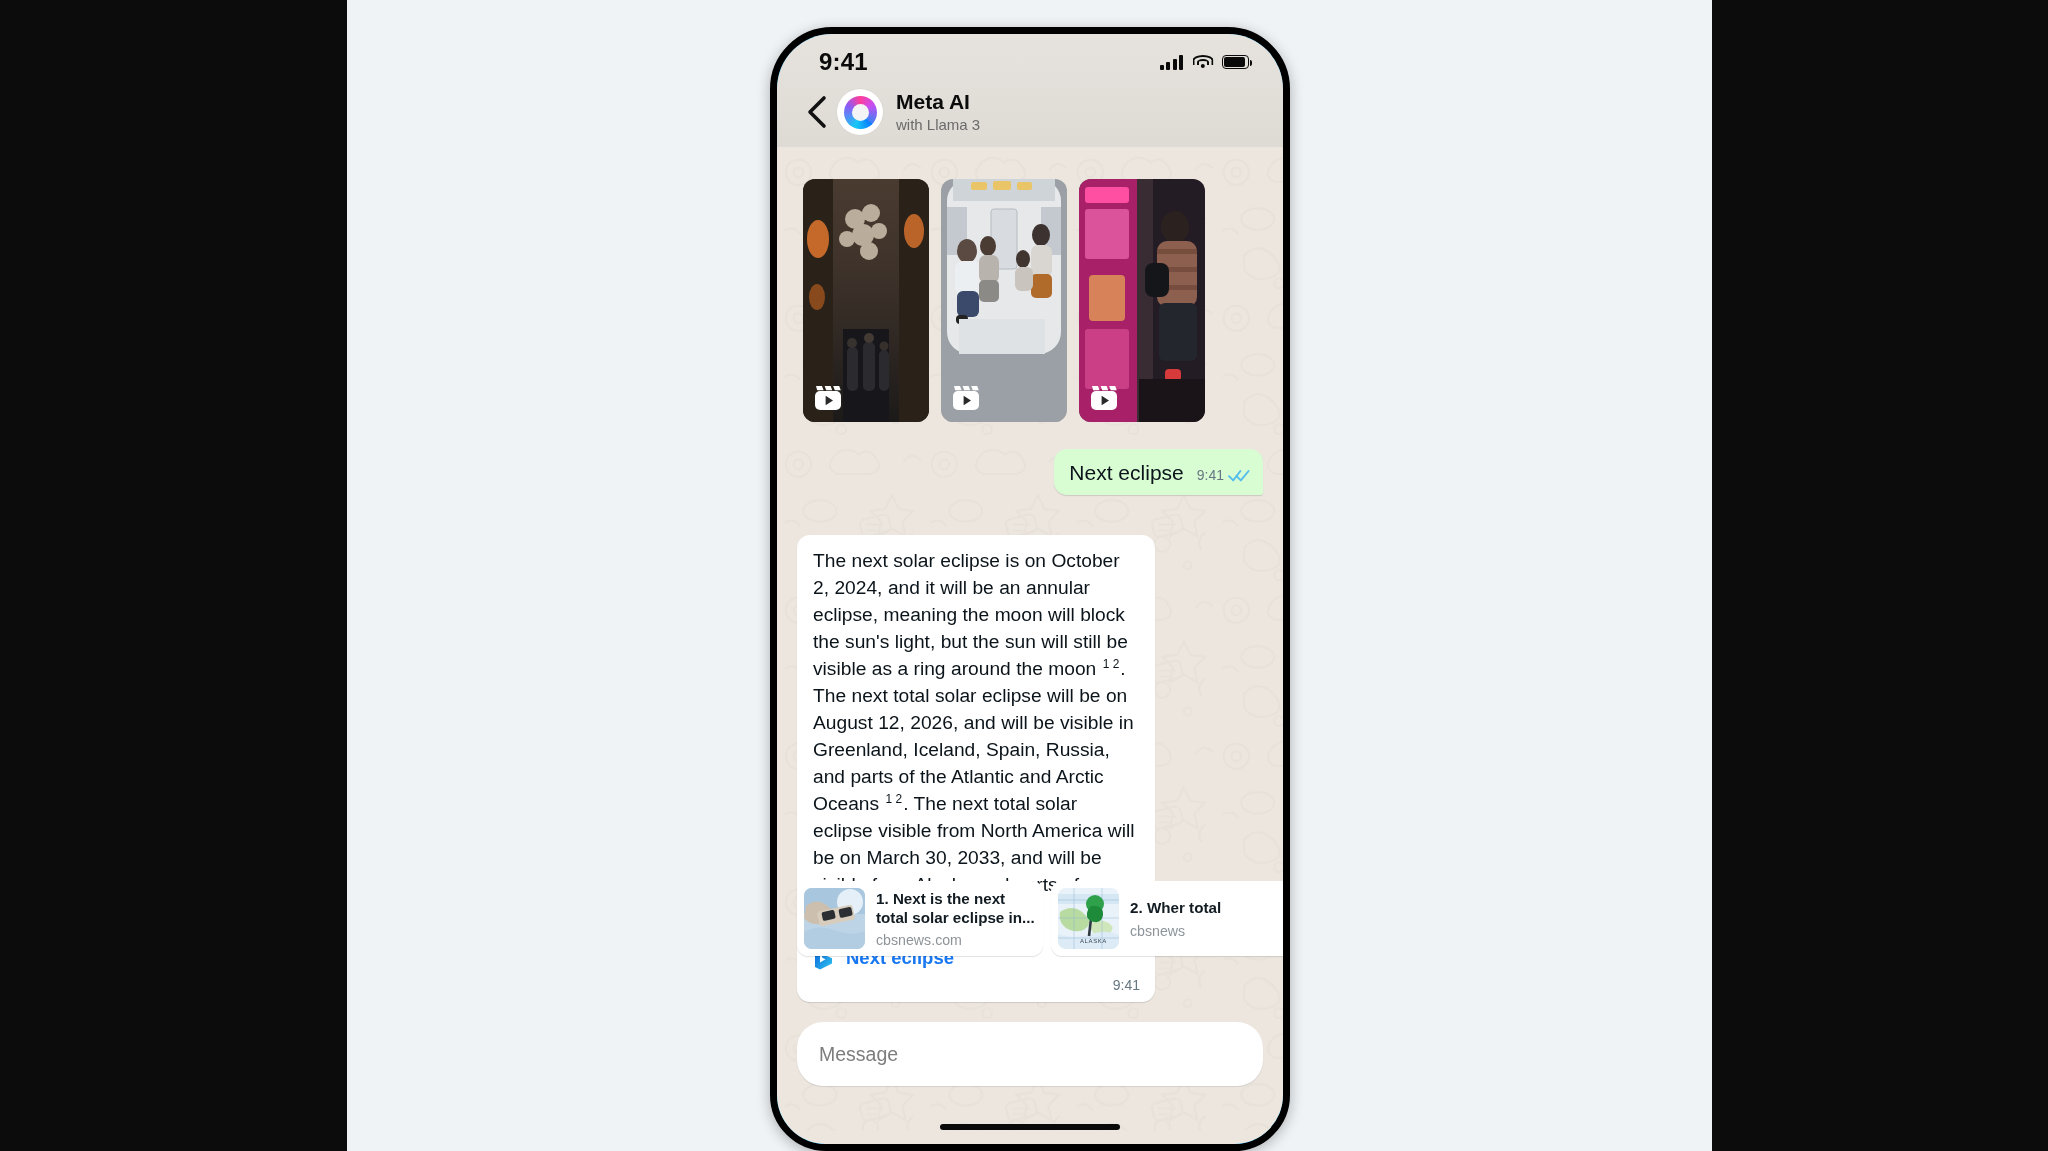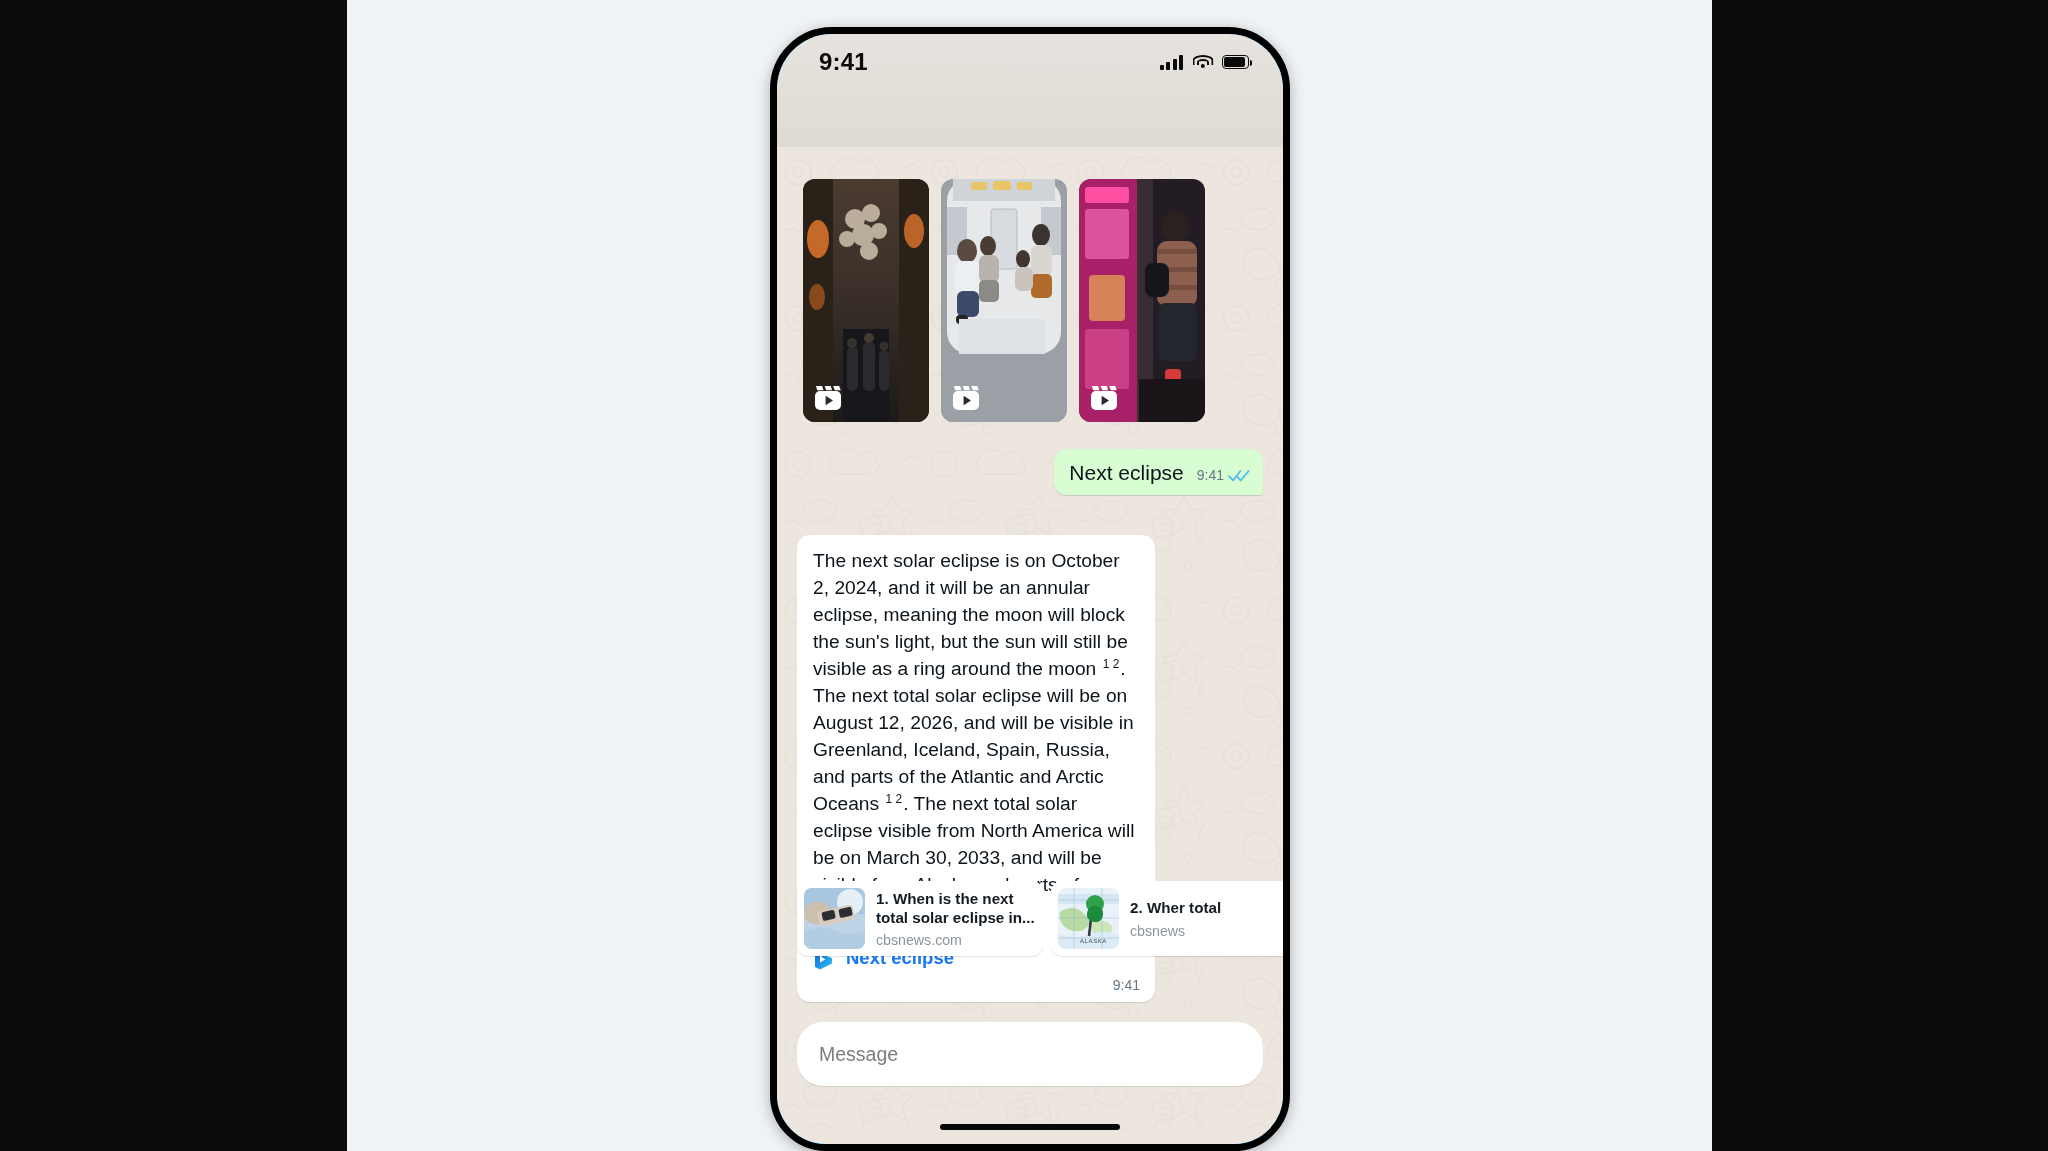--- a/index.html
+++ b/index.html
@@ -171,20 +171,34 @@
             <span class="w1"></span>
               <span class="w2"></span>
               <span class="w3"></span>
           </div>
           <div class="batt">
               <i></i>
             </div>
         </div>
       </div>
 
+      <div id="navbar">
+        <div id="backbtn">
+          <svg width="22" height="34" viewBox="0 0 22 34">
+            <path d="M19 3 L5 17 L19 31" stroke="#111" stroke-width="3.6" fill="none" stroke-linecap="round" stroke-linejoin="round"></path>
+          </svg>
+        </div>
+        <div id="avatar">
+          <div id="ringwrap"></div>
+        </div>
+        <div id="titlebox">
+          <div id="title">Meta AI</div>
+          <div id="subtitle">with Llama 3</div>
+        </div>
+      </div>
     </div>
 
     <div id="chatbg">
 
       <svg id="doodles" viewBox="0 0 520 1011" preserveAspectRatio="none">
         <defs>
           <pattern id="dp" width="150" height="150" patternUnits="userSpaceOnUse">
             <g fill="none" stroke="#e3ddd4" stroke-width="2">
               <circle cx="22" cy="26" r="13"></circle>
               <circle cx="22" cy="26" r="5"></circle>
@@ -376,21 +390,21 @@
                 <path d="M2 18 q12 -10 24 2 q10 9 -2 14 q-16 6 -24 -4z" fill="#cdbfae"></path>
                 <rect x="14" y="20" width="36" height="15" rx="3" fill="#d8cdbd" transform="rotate(-12 32 27)"></rect>
                 <rect x="18" y="23" width="13" height="9" rx="2" fill="#2b2f33" transform="rotate(-12 24 27)"></rect>
                 <rect x="35" y="20" width="13" height="9" rx="2" fill="#2b2f33" transform="rotate(-12 41 24)"></rect>
                 <path d="M0 44 q14 -8 30 -2 q18 7 31 1 v18 H0z" fill="#b2cde2"></path>
               </svg>
             </div>
             <div class="cardbody">
               <div class="cardtitle">
                 <span>1.</span>
-                <span>When is the next total solar eclipse in...</span>
+                <span>Next is the next total solar eclipse in...</span>
               </div>
               <div class="cardsrc">cbsnews.com</div>
             </div>
           </div>
 
           <div class="card">
             <div class="cardthumb">
               <svg viewBox="0 0 61 61" preserveAspectRatio="none">
                 <rect width="61" height="61" fill="#e9f2f8"></rect>
                 <path d="M0 6 h61 v10 H0z" fill="#d4e7f2"></path>

